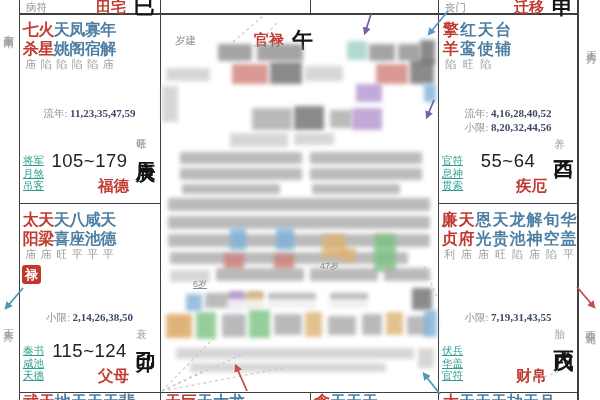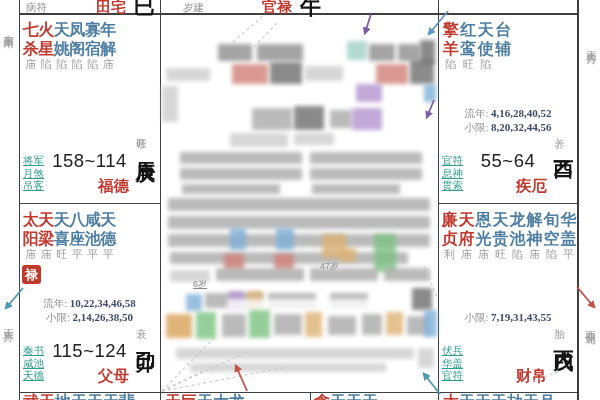--- a/index.html
+++ b/index.html
@@ -128,25 +128,30 @@
   <div class="dir" style="left:2px;top:26px;">东偏南</div>
   <div class="dir" style="left:2px;top:320px;">正东方</div>
   <div class="dir" style="left:585px;top:42px;">正西方</div>
   <div class="dir" style="left:584px;top:322px;">西偏北</div>
 
   <div class="strip" style="left:19px;width:141px;">
     <span class="god">病符</span>
     <span class="pname">田宅</span>
     <span class="branch">巳</span>
   </div>
-  <div class="strip" style="left:176px;width:150px;">
+  <div class="strip" style="left:168px;width:150px;margin-top:33px;">
     <span class="god">岁建</span>
     <span class="pname">官禄</span>
     <span class="branch">午</span>
   </div>
+  <div class="strip" style="left:438px;width:140px;">
+    <span class="god">丧门</span>
+    <span class="pname">迁移</span>
+    <span class="branch">申</span>
+  </div>
 
   <div class="palace" style="left:19px;top:14px;width:141px;height:189px;">
     <div class="stars">
         <div class="scol" style="width: 15.5px;">
           <span class="sc" style="color:#c13a30">七</span>
           <span class="sc" style="color:#c13a30">杀</span>
           <span class="ss">庙</span>
         </div>
         <div class="scol" style="width: 15.5px;">
           <span class="sc" style="color:#c13a30">火</span>
@@ -167,27 +172,28 @@
           <span class="sc" style="color:#4e7fa3">寡</span>
           <span class="sc" style="color:#4e7fa3">宿</span>
           <span class="ss">陷</span>
         </div>
         <div class="scol" style="width: 15.5px;">
           <span class="sc" style="color:#4e7fa3">年</span>
           <span class="sc" style="color:#4e7fa3">解</span>
           <span class="ss">庙</span>
         </div>
       </div>
+    <div class="flow flow1"><span>流年:</span> <b>11,23,35,47,59</b></div>
     <div class="gods">
         <div>将军</div>
         <div>月煞</div>
         <div>吊客</div>
       </div>
     <div class="stage">帝旺</div>
-    <div class="range">158~114</div>
+    <div class="range">105~179</div>
     <div class="pname2">福德</div>
     <div class="ganzhi">庚辰</div>
   </div>
 
   <div class="palace" style="left:19px;top:204px;width:141px;height:188px;">
     <div class="stars">
         <div class="scol" style="width: 15.5px;">
           <span class="sc" style="color:#c13a30">太</span>
           <span class="sc" style="color:#c13a30">阳</span>
           <span class="ss">庙</span>
@@ -212,21 +218,20 @@
           <span class="sc" style="color:#4e7fa3">池</span>
           <span class="ss">平</span>
         </div>
         <div class="scol" style="width: 15.5px;">
           <span class="sc" style="color:#4e7fa3">天</span>
           <span class="sc" style="color:#4e7fa3">德</span>
           <span class="ss">平</span>
         </div>
       </div>
     <div class="badge">禄</div>
-    <div class="flow flow1"><span>流年:</span> <b>10,22,34,46,58</b></div>
     <div class="flow flow2"><span>小限:</span> <b>2,14,26,38,50</b></div>
     <div class="gods">
         <div>奏书</div>
         <div>咸池</div>
         <div>天德</div>
       </div>
     <div class="stage">衰</div>
     <div class="range">115~124</div>
     <div class="pname2">父母</div>
     <div class="ganzhi">己卯</div>

